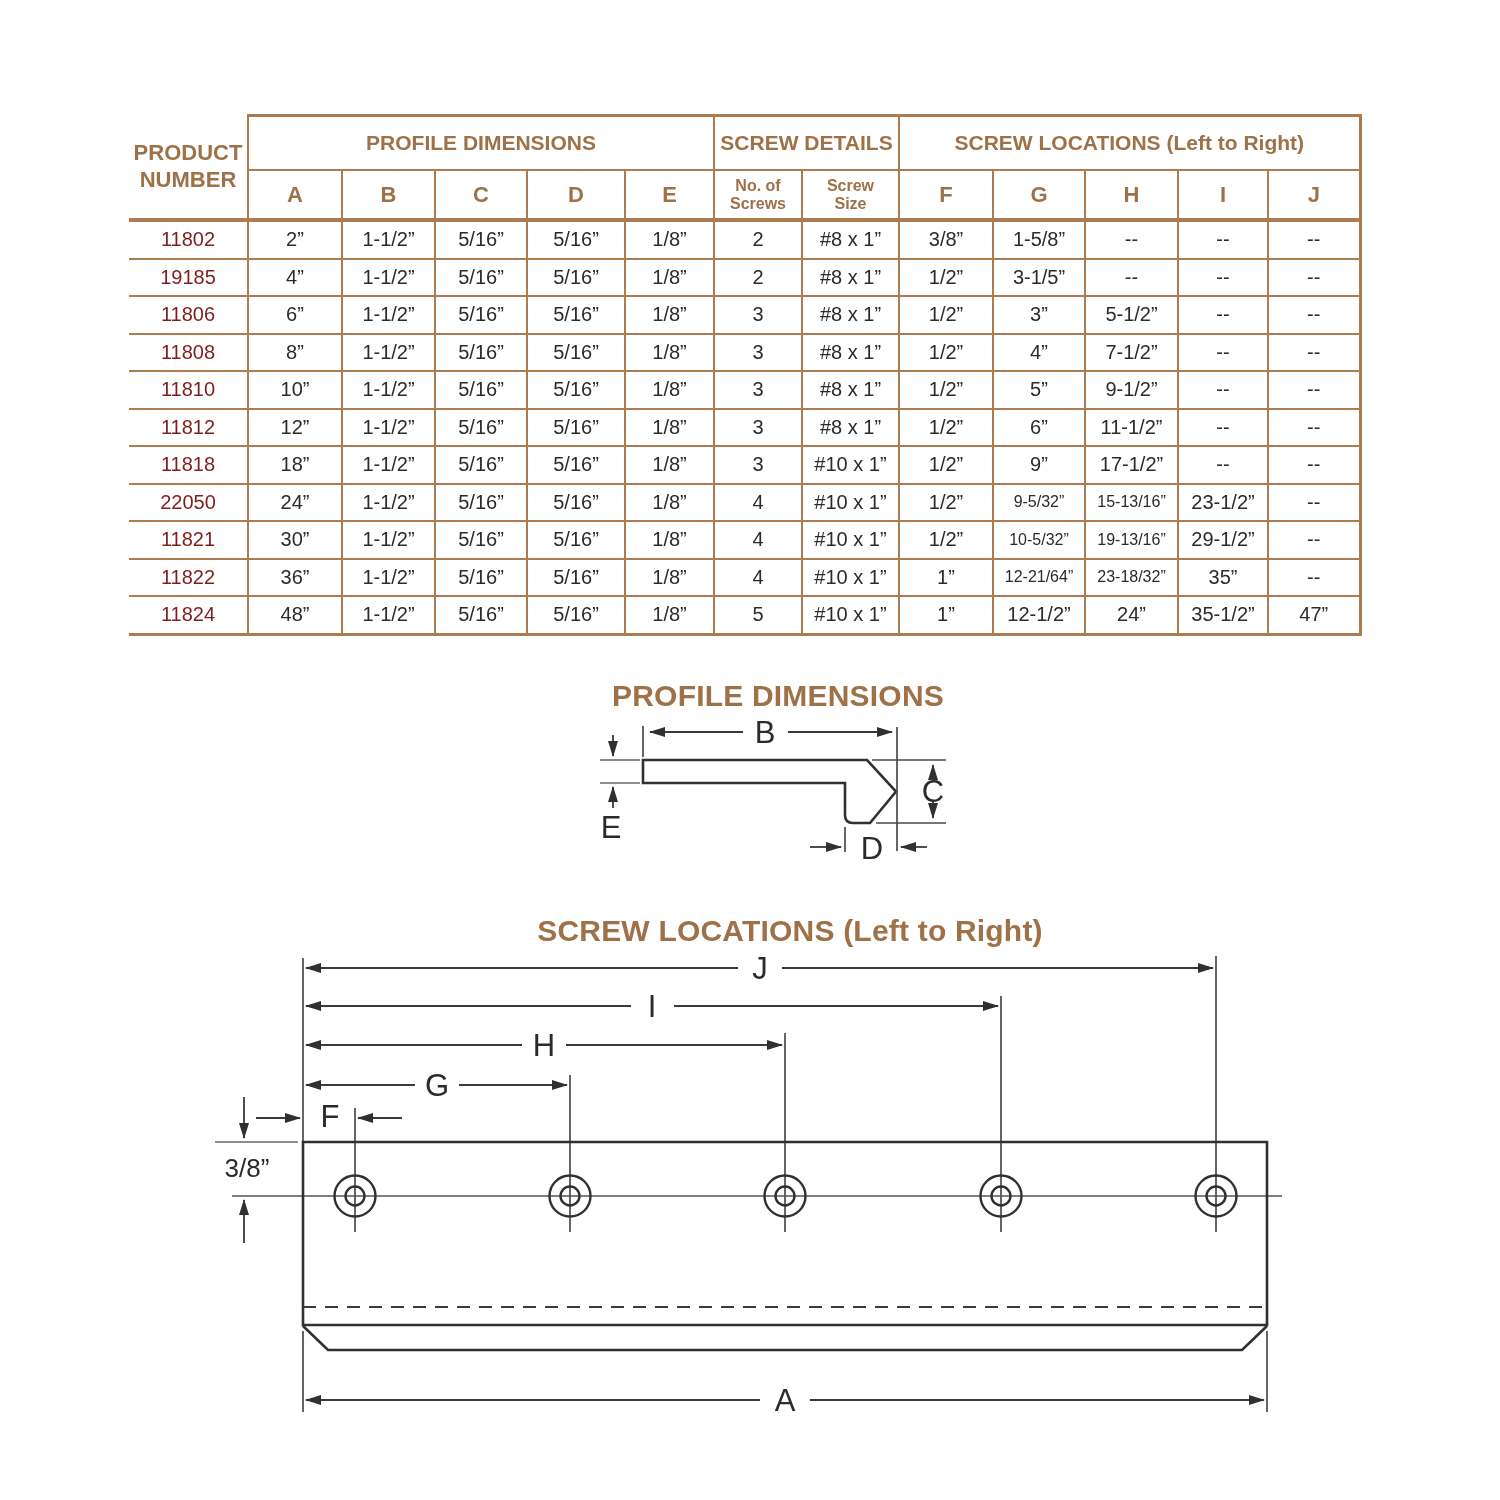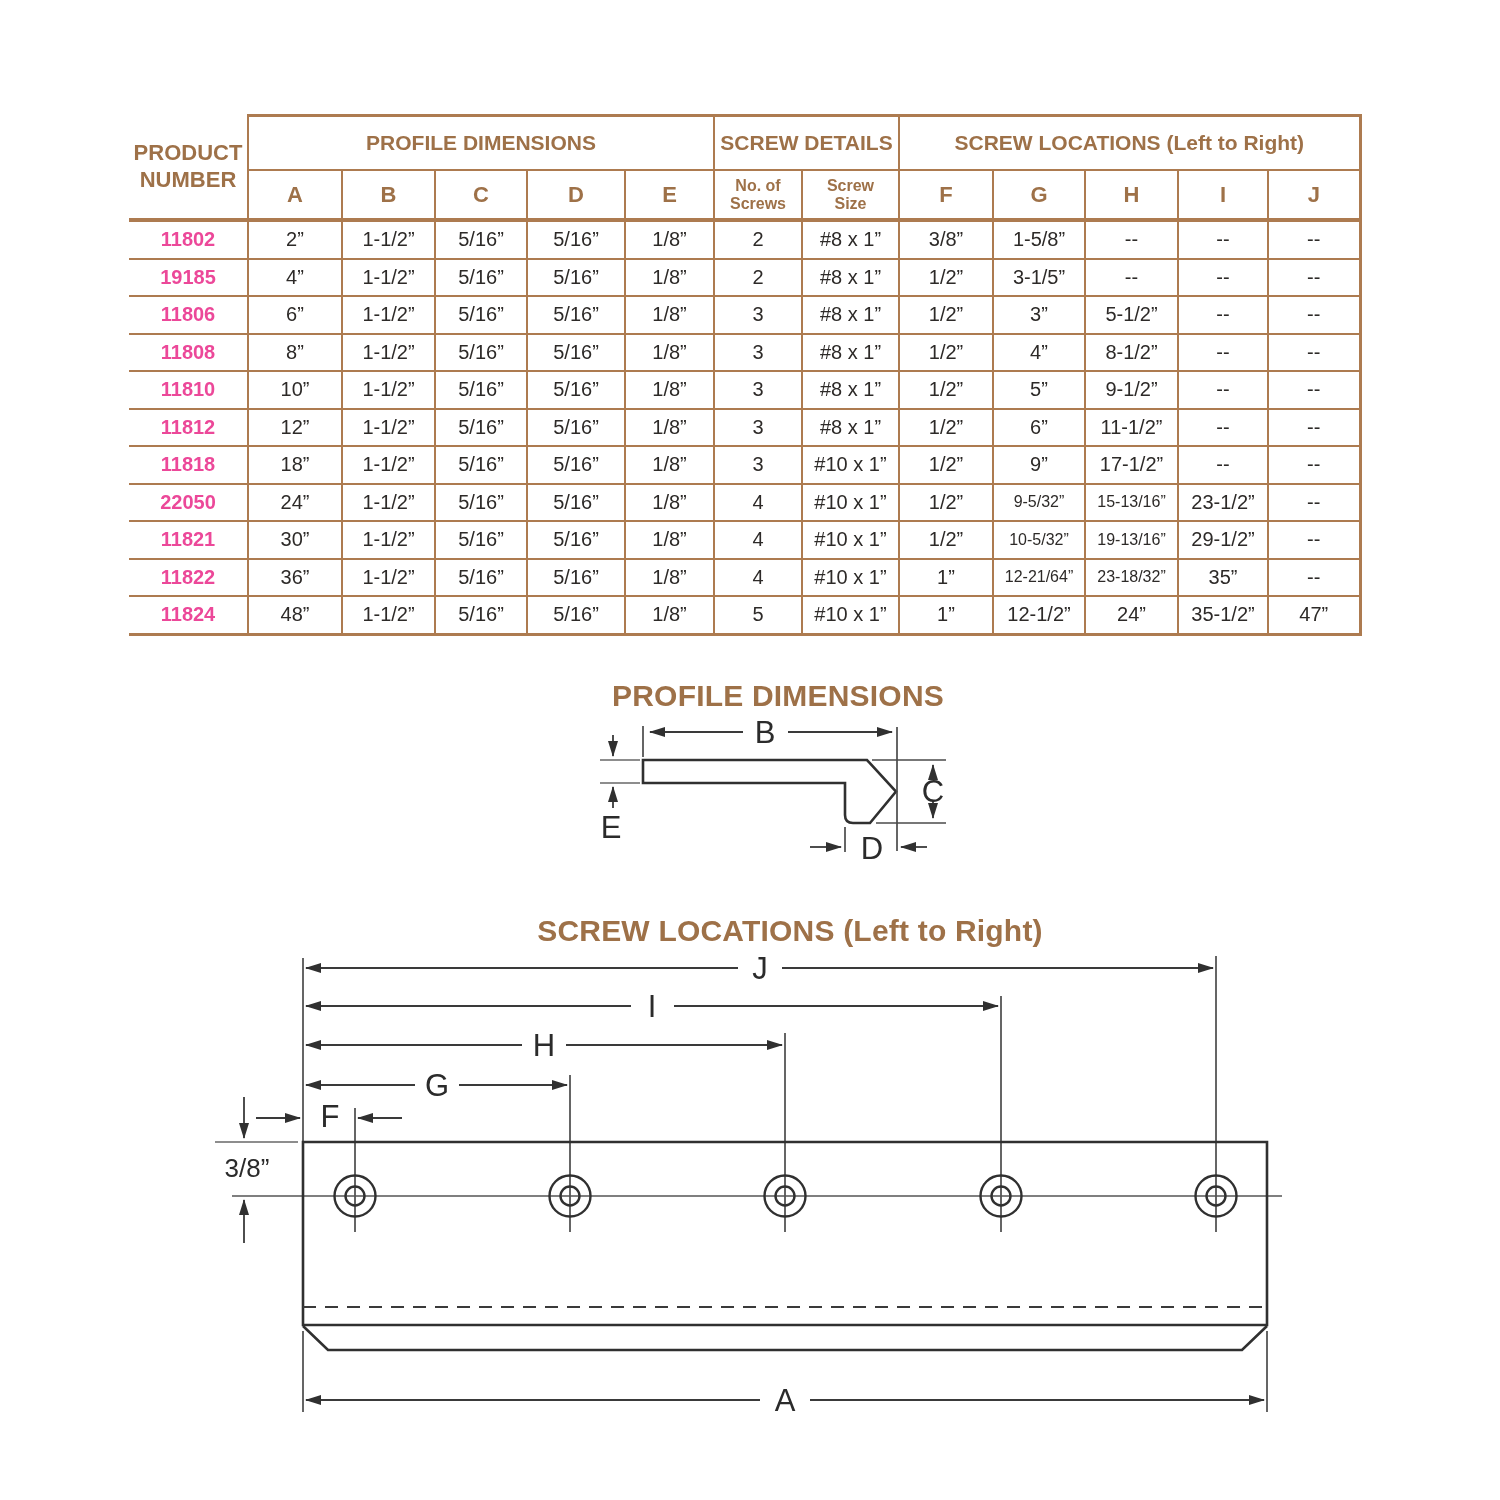--- a/index.html
+++ b/index.html
@@ -33,21 +33,21 @@
     height:47px;font-size:22px;font-weight:bold;color:var(--brown);
     border-bottom-width:4px;
   }
   #spec-table .sub-h.two-line{font-size:16px;line-height:1.1;white-space:pre-line;}
   #spec-table .prod-h{
     border-top:none;border-left:none;border-bottom-width:4px;
     font-size:22px;font-weight:bold;color:var(--brown);
     white-space:pre-line;line-height:1.2;
   }
   #spec-table th.prod-c{
-    border-left:none;font-size:20px;font-weight:bold;color:#ec4899;
+    border-left:none;font-size:20px;font-weight:normal;color:#7f1d1d;
   }
   #spec-table td{height:35.5px;font-size:20px;color:var(--ink);}
   #spec-table td.small{font-size:16px;}
   #spec-table th:last-child,#spec-table td:last-child{border-right-width:3px;}
   #spec-table tbody tr:last-child td,#spec-table tbody tr:last-child th{border-bottom-width:3px;}
 
   
   .diagram-title{
     position:absolute;text-align:center;font-weight:bold;color:var(--brown);
     font-size:30px;letter-spacing:.2px;
@@ -163,21 +163,21 @@
         <th class="prod-c">11808</th>
         <td>8”</td>
         <td>1-1/2”</td>
         <td>5/16”</td>
         <td>5/16”</td>
         <td>1/8”</td>
         <td>3</td>
         <td>#8 x 1”</td>
         <td>1/2”</td>
         <td>4”</td>
-        <td>8-1/2”</td>
+        <td>7-1/2”</td>
         <td>--</td>
         <td>--</td>
       </tr>
       <tr>
         <th class="prod-c">11810</th>
         <td>10”</td>
         <td>1-1/2”</td>
         <td>5/16”</td>
         <td>5/16”</td>
         <td>1/8”</td>

